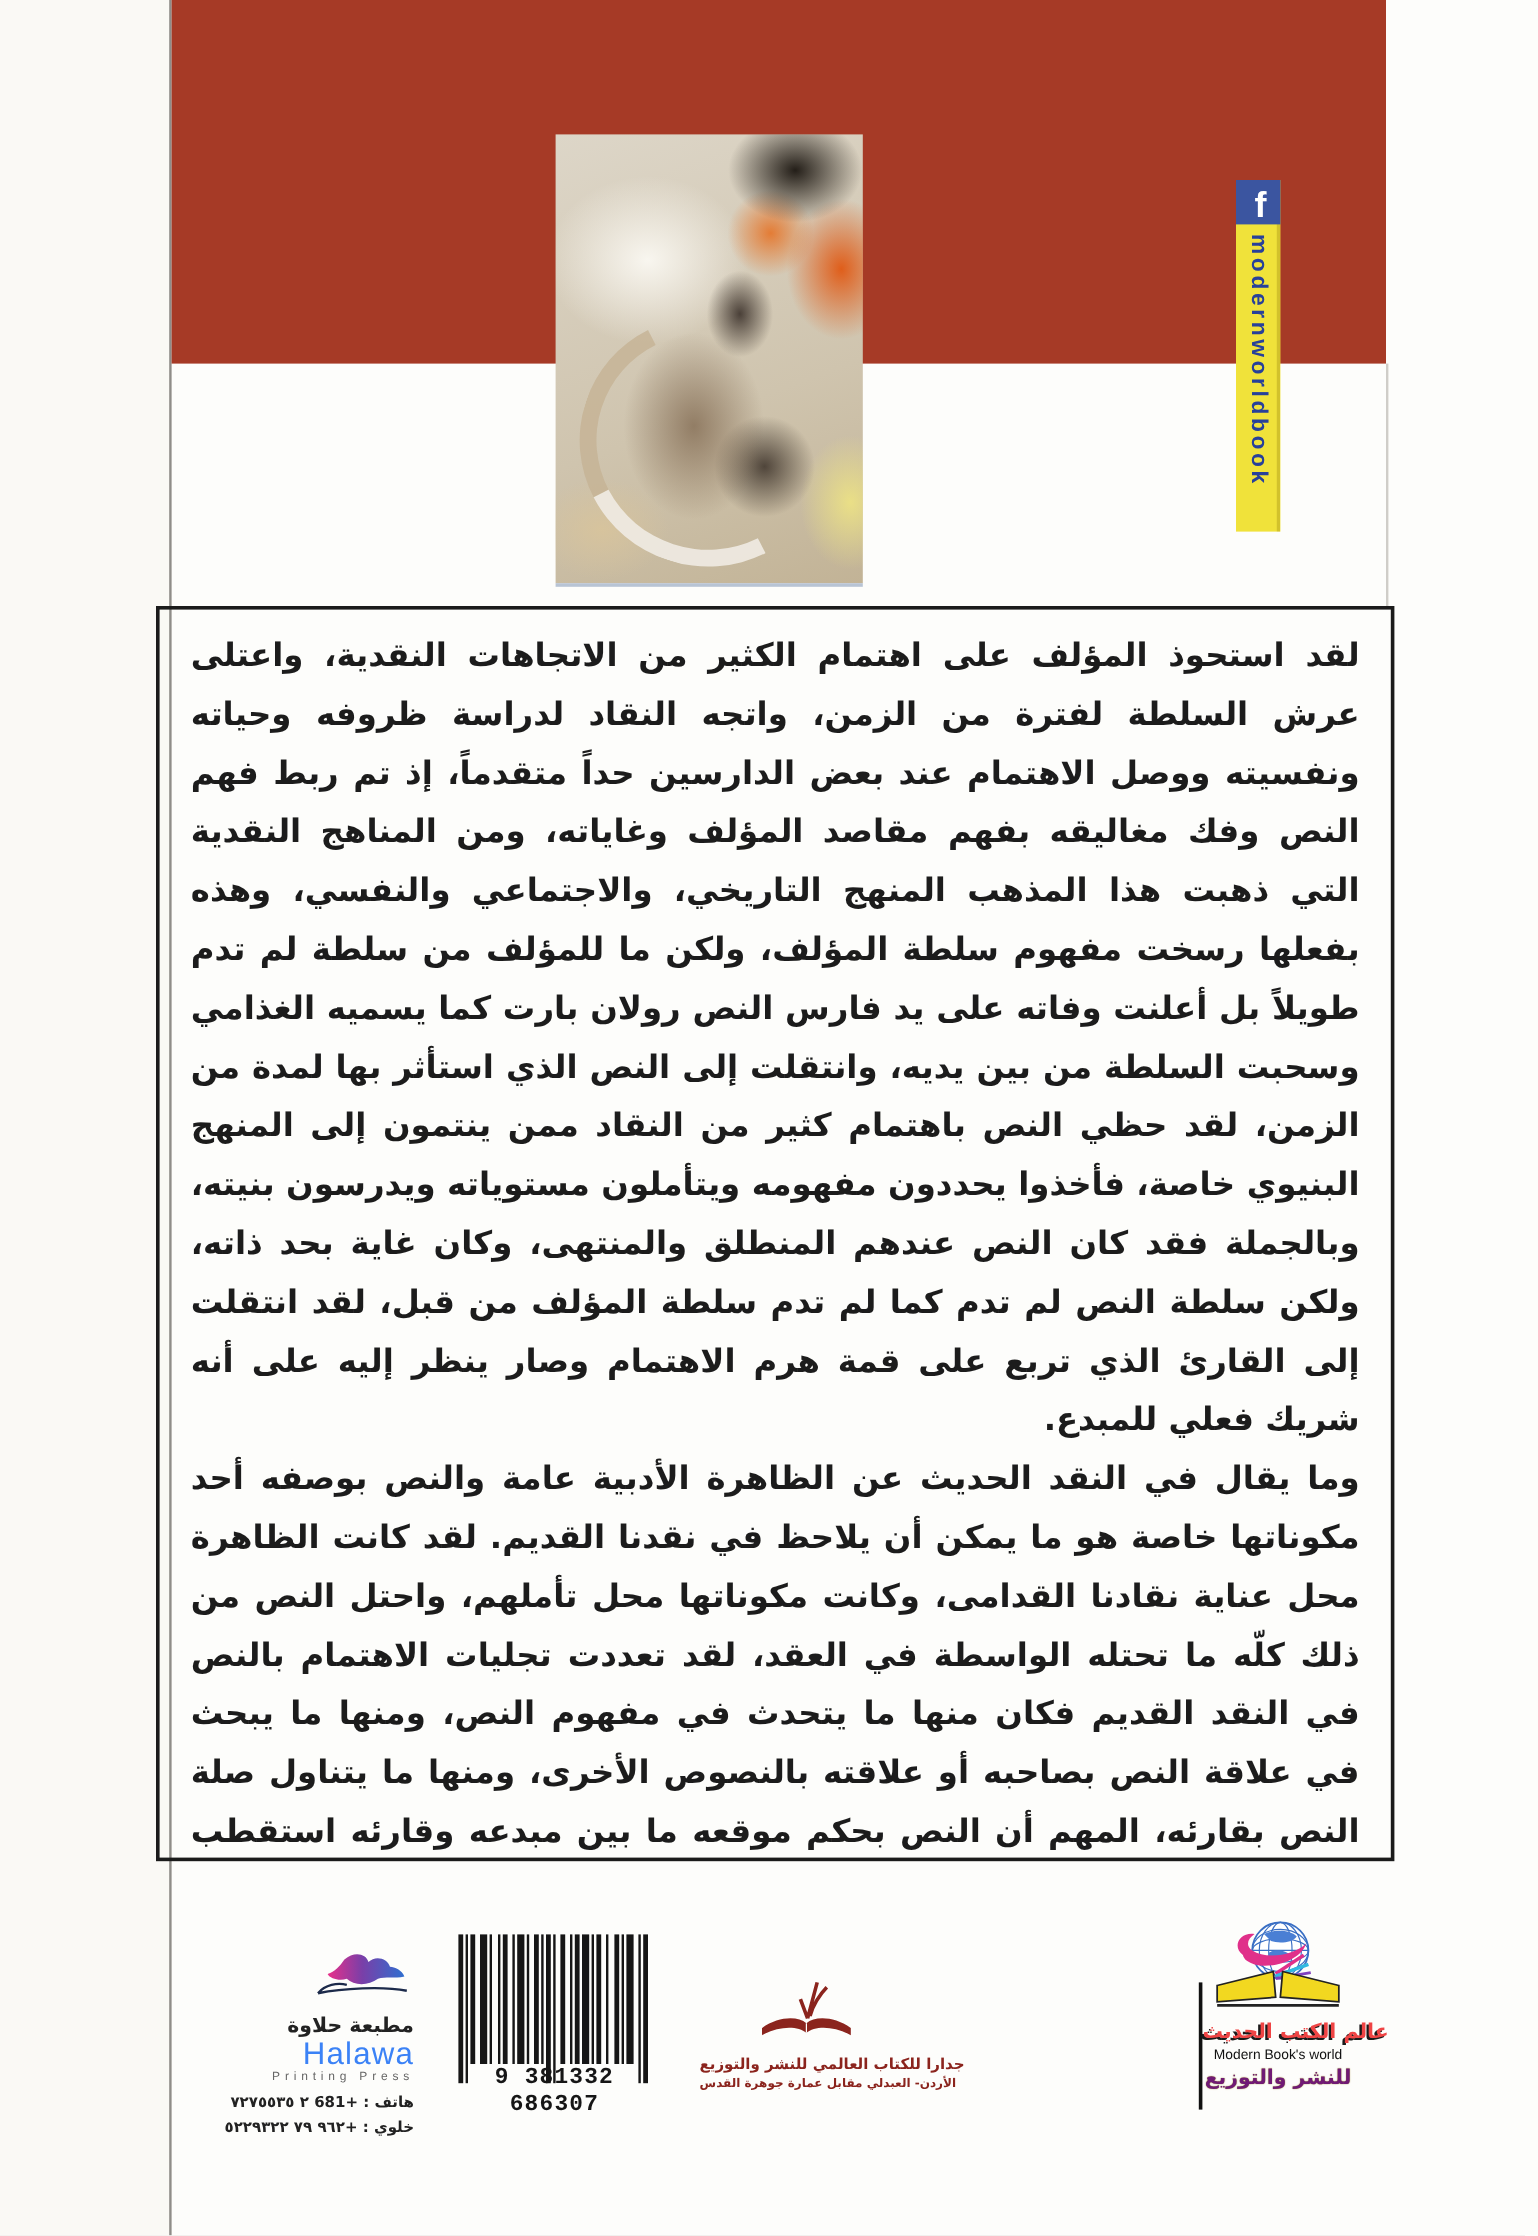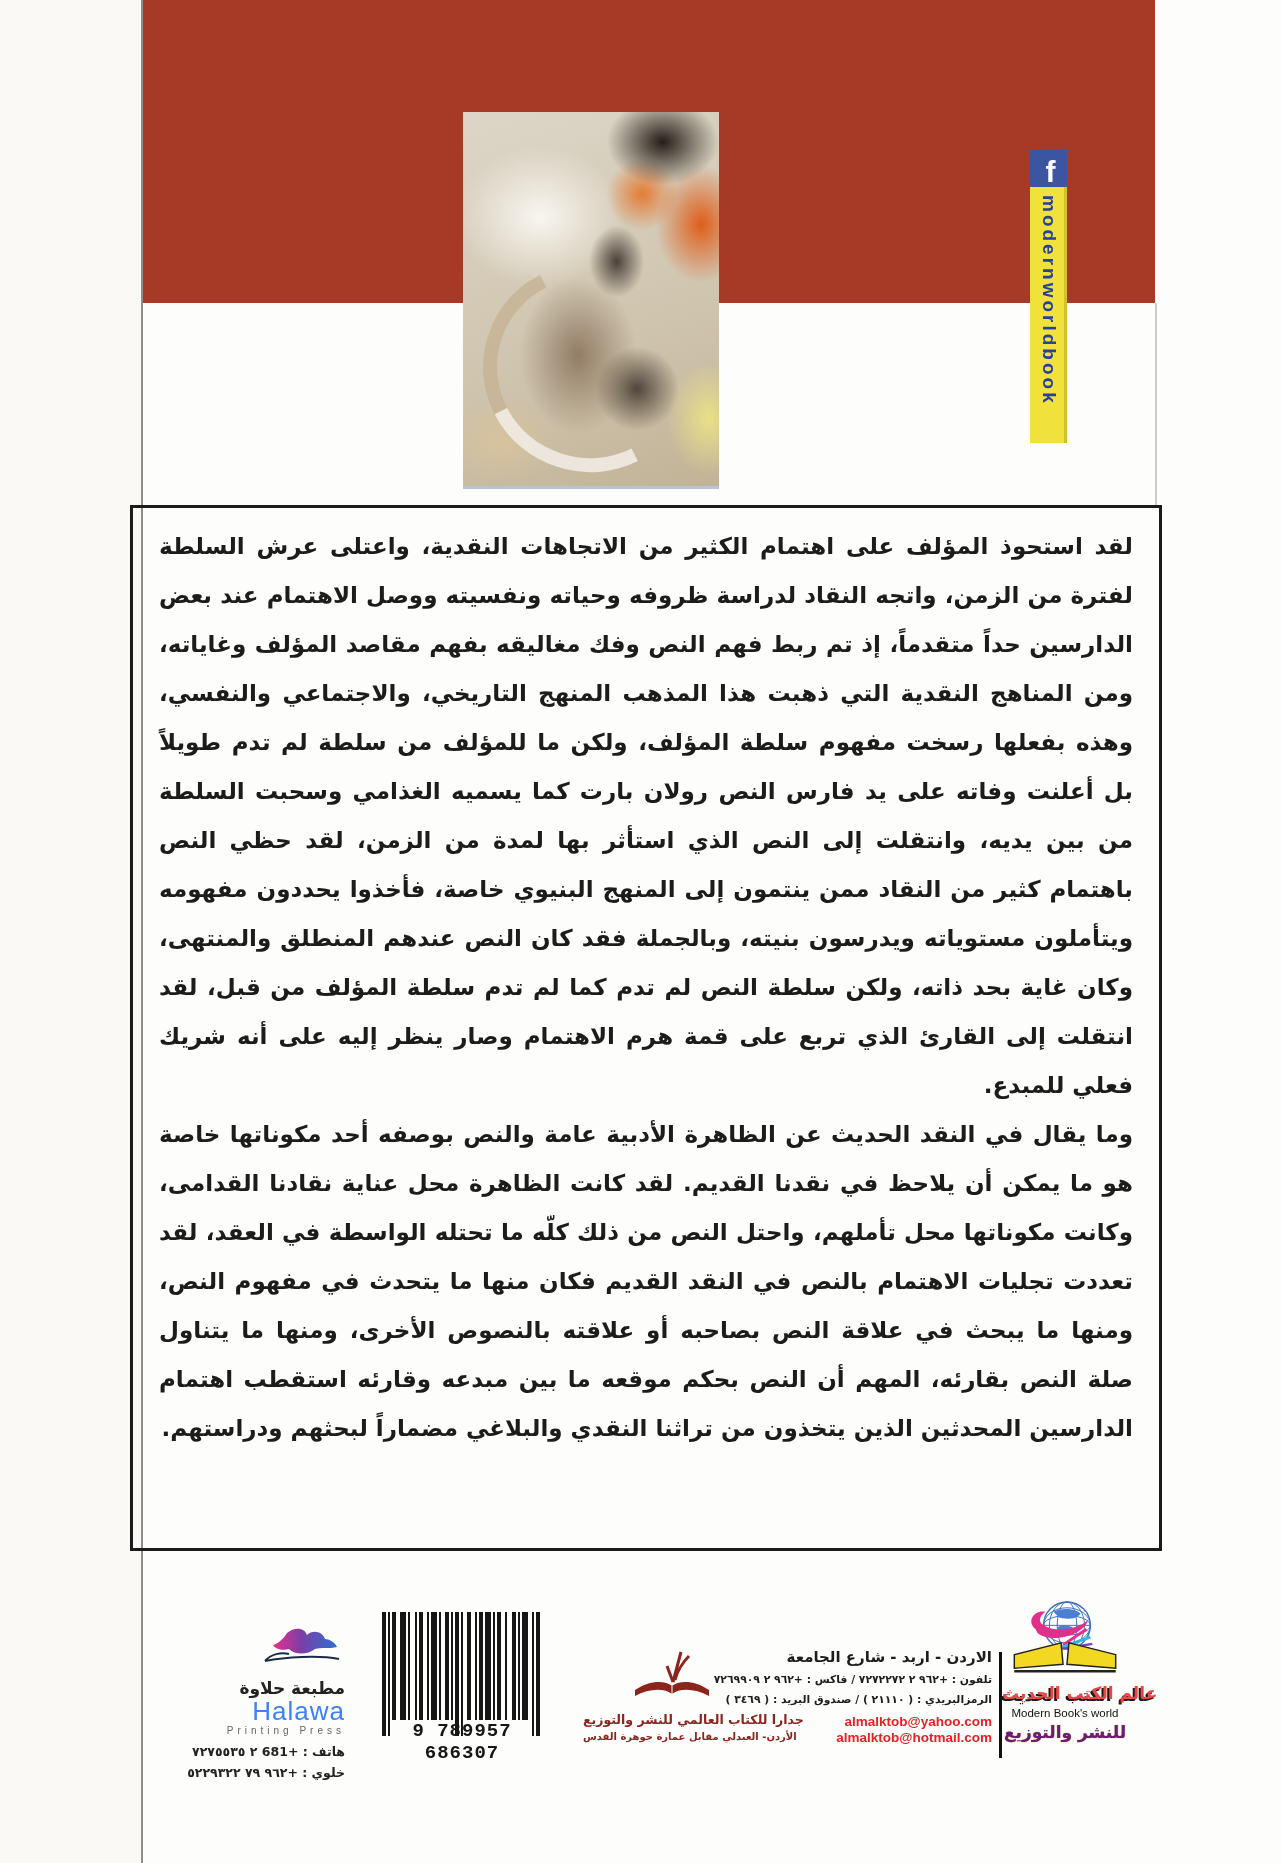--- a/index.html
+++ b/index.html
@@ -34,21 +34,21 @@
       box-shadow:inset -3px 0 0 rgba(120,100,0,.25);display:flex;flex-direction:column;align-items:center;}
   .fb-sq{width:37px;height:37px;background:#3b55a0;display:flex;align-items:flex-end;justify-content:center;}
   .fb-sq span{color:#fff;font:bold 30px/30px "Liberation Sans",sans-serif;transform:translateX(2px);}
   .fb-txt{writing-mode:vertical-rl;margin-top:8px;color:#27409a;white-space:nowrap;
       font:bold 19px "Liberation Sans",sans-serif;letter-spacing:3px;}
 
   
   .synopsis{position:absolute;left:130px;top:505px;width:1032px;height:1046px;box-sizing:border-box;
       border:3px solid #1b1b1b;padding:14px 26px 0 26px;direction:rtl;overflow:hidden;}
   .synopsis p{margin:0;text-align:justify;color:#1c1c1c;font-weight:bold;
-      font-size:23px;line-height:49px;font-family:"DejaVu Sans",sans-serif;}
+      font-size:27px;line-height:49px;font-family:"DejaVu Sans",sans-serif;}
 
   
   .halawa{position:absolute;left:160px;top:1626px;width:185px;text-align:right;}
   .halawa .ar{font:bold 17px "DejaVu Sans",sans-serif;color:#222;margin-top:2px;}
   .halawa .en{font:26px/26px "Liberation Sans",sans-serif;color:#3b82f6;letter-spacing:1px;}
   .halawa .sub{font:10px "Liberation Sans",sans-serif;color:#666;letter-spacing:4px;margin-top:1px;}
   .halawa .tel{direction:rtl;font:bold 12.5px/1.65 "DejaVu Sans",sans-serif;color:#222;margin-top:6px;}
 
   .barcode{position:absolute;left:372px;top:1612px;width:180px;text-align:center;}
   .bars{display:flex;align-items:flex-start;justify-content:center;}
@@ -167,42 +167,33 @@
         <div style="width: 2.02532px; height: 108px; background: transparent;"></div>
         <div style="width: 2.02532px; height: 108px;"></div>
         <div style="width: 2.02532px; height: 108px; background: transparent;"></div>
         <div style="width: 6.07595px; height: 108px;"></div>
         <div style="width: 4.05063px; height: 108px; background: transparent;"></div>
         <div style="width: 2.02532px; height: 124px;"></div>
         <div style="width: 2.02532px; height: 108px; background: transparent;"></div>
         <div style="width: 4.05063px; height: 124px;"></div>
         <div style="width: 2.02532px; height: 108px; background: transparent;"></div>
       </div>
-    <div class="isbn">9 789957 686307</div>
+    <div class="isbn">9 381332 686307</div>
   </div>
 
   <div class="jadara">
     <svg width="86" height="58" viewBox="0 0 86 58">
       <path d="M52,4 L44,34 M60,8 C54,14 48,24 46,32 M38,18 L44,34" stroke="#8b241d" stroke-width="3" fill="none"></path>
       <path d="M6,42 C20,32 36,32 43,38 C50,32 66,32 80,42 L80,48 C66,40 50,40 43,46 C36,40 20,40 6,48 Z" fill="#8b241d"></path>
       <line x1="43" y1="38" x2="43" y2="46" stroke="#fff" stroke-width="1"></line>
     </svg>
     <div class="l1">جدارا للكتاب العالمي للنشر والتوزيع</div>
     <div class="l2">الأردن- العبدلي مقابل عمارة جوهرة القدس</div>
   </div>
 
-  <div class="contact">
-    <div class="addr">الاردن - اربد - شارع الجامعة</div>
-    <div class="tel">تلفون : +٩٦٢ ٢ ٧٢٧٢٢٧٢ / فاكس : +٩٦٢ ٢ ٧٢٦٩٩٠٩</div>
-    <div class="postal">الرمزالبريدي : ( ٢١١١٠ ) / صندوق البريد : ( ٣٤٦٩ )</div>
-    <div class="mails">
-      <div>almalktob@yahoo.com</div>
-      <div>almalktob@hotmail.com</div>
-    </div>
-  </div>
 
   <div class="sep"></div>
 
   <div class="mbw">
     <svg width="118" height="78" viewBox="0 0 120 80">
       <circle cx="62" cy="26" r="24" fill="#ffffff" stroke="#3a6fc4" stroke-width="1.5"></circle>
       <ellipse cx="62" cy="26" rx="24" ry="10" fill="none" stroke="#3a6fc4" stroke-width="1"></ellipse>
       <ellipse cx="62" cy="26" rx="24" ry="18" fill="none" stroke="#3a6fc4" stroke-width="1"></ellipse>
       <ellipse cx="62" cy="26" rx="10" ry="24" fill="none" stroke="#3a6fc4" stroke-width="1"></ellipse>
       <ellipse cx="62" cy="26" rx="18" ry="24" fill="none" stroke="#3a6fc4" stroke-width="1"></ellipse>

